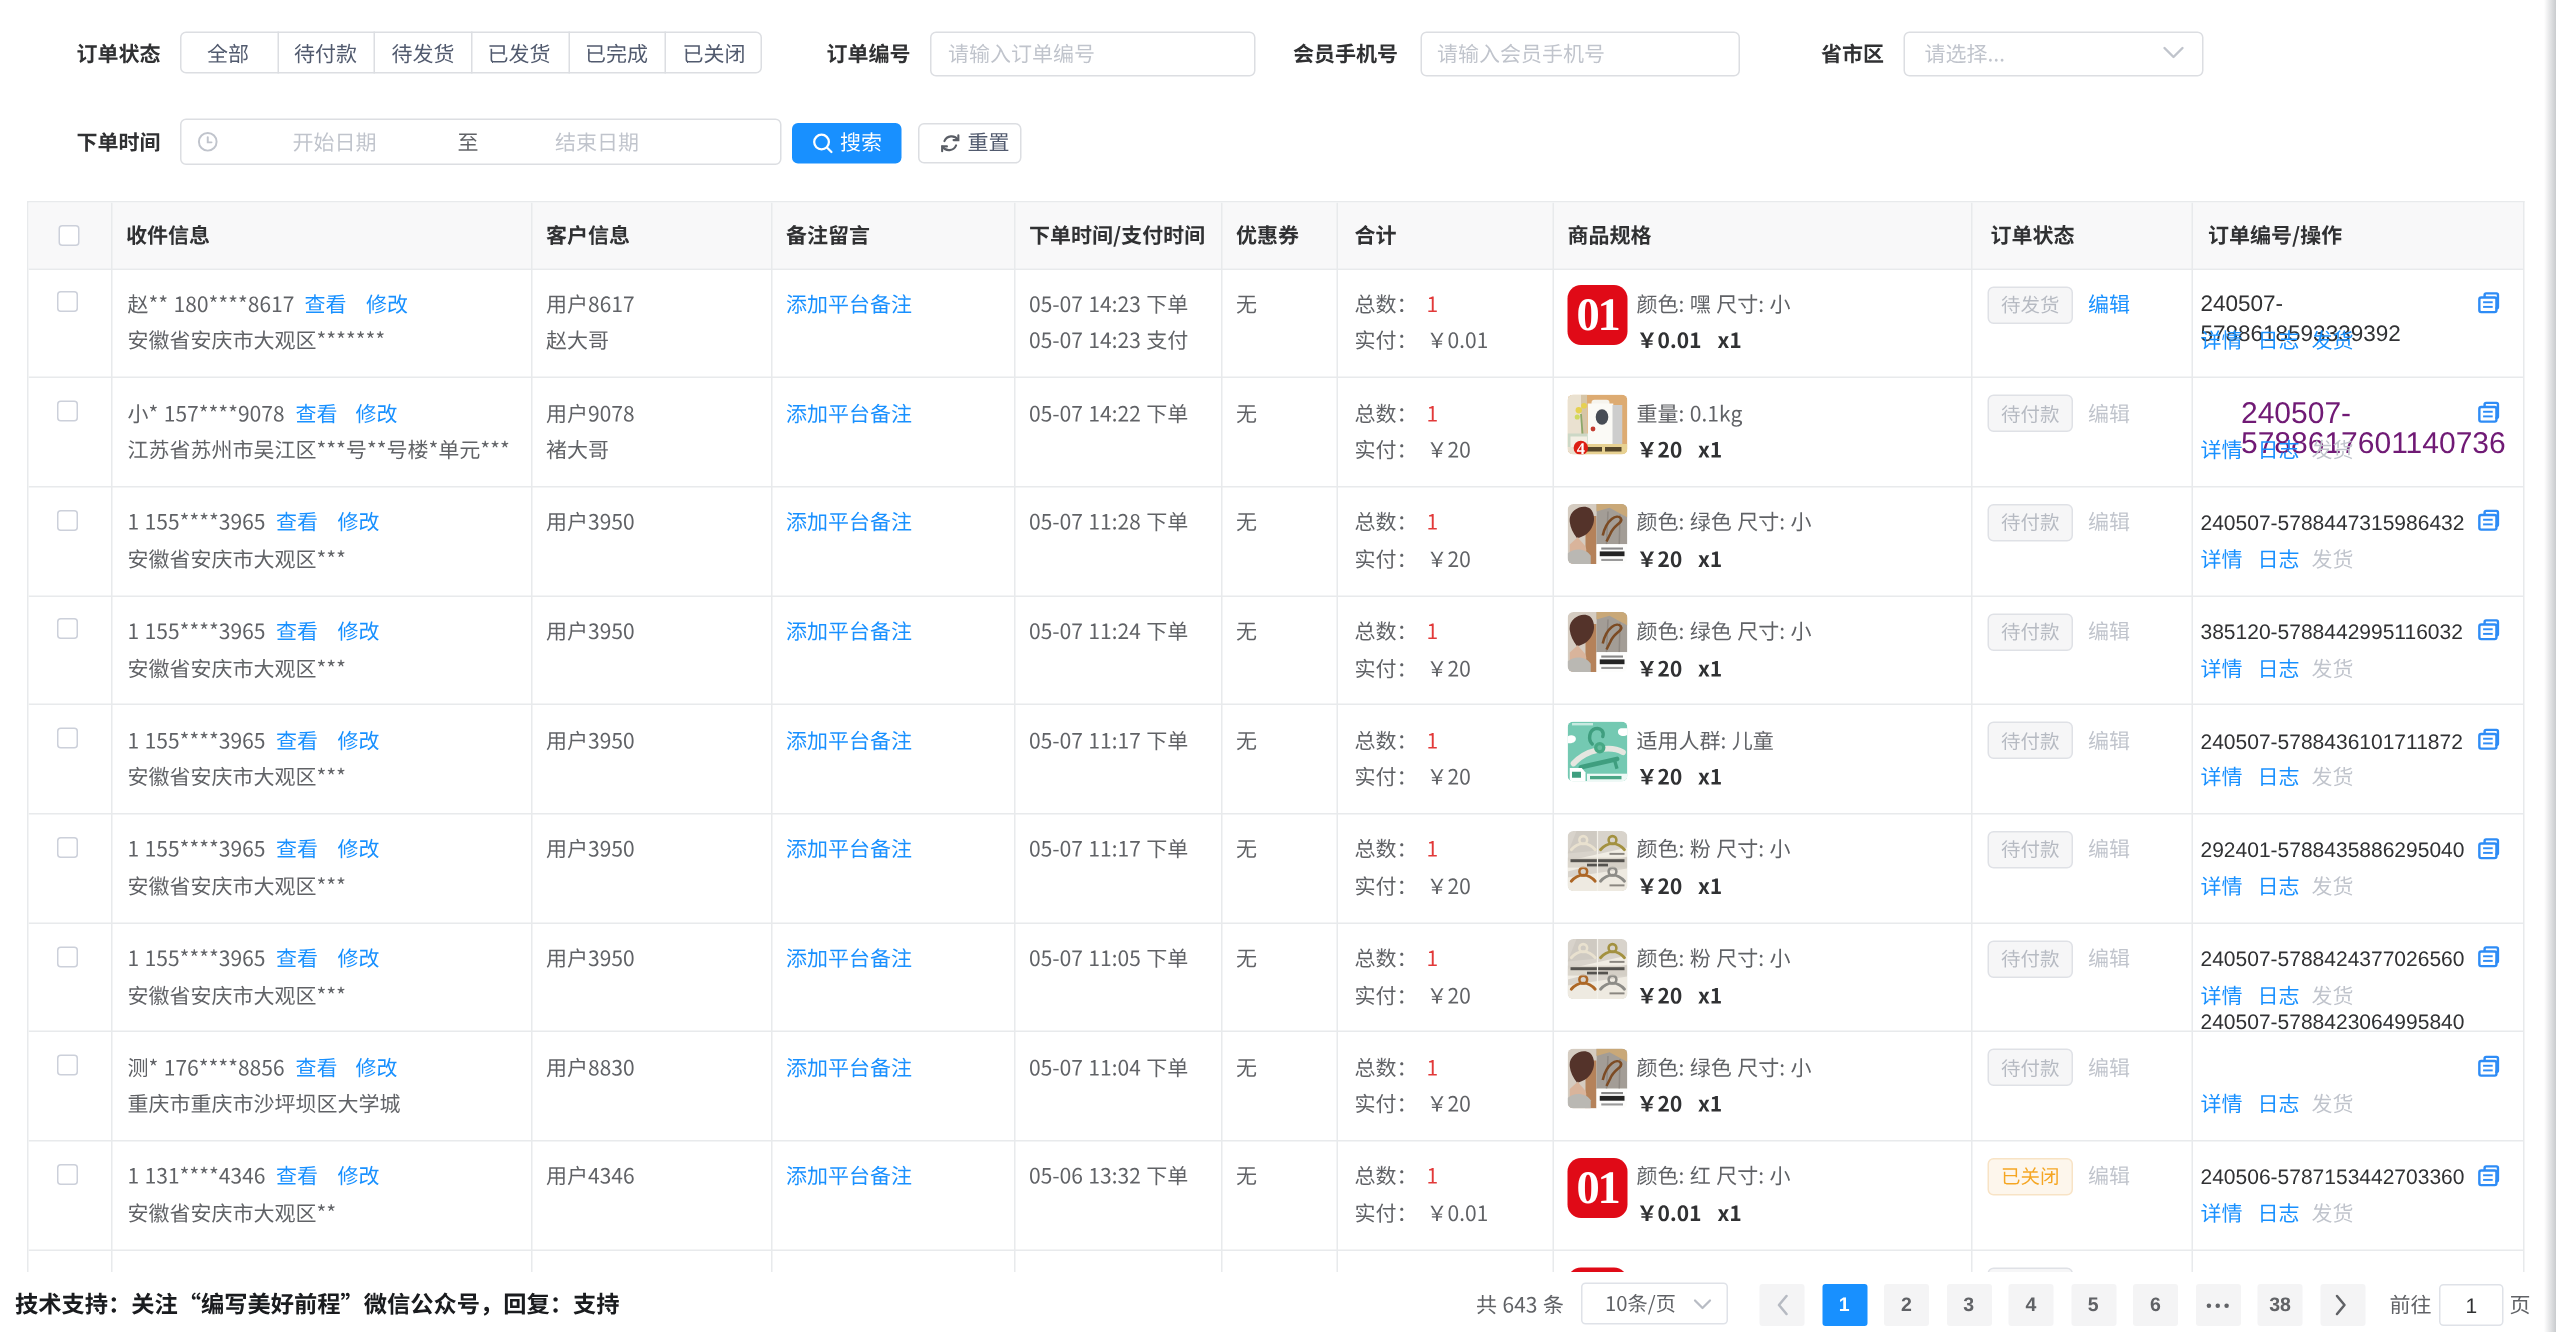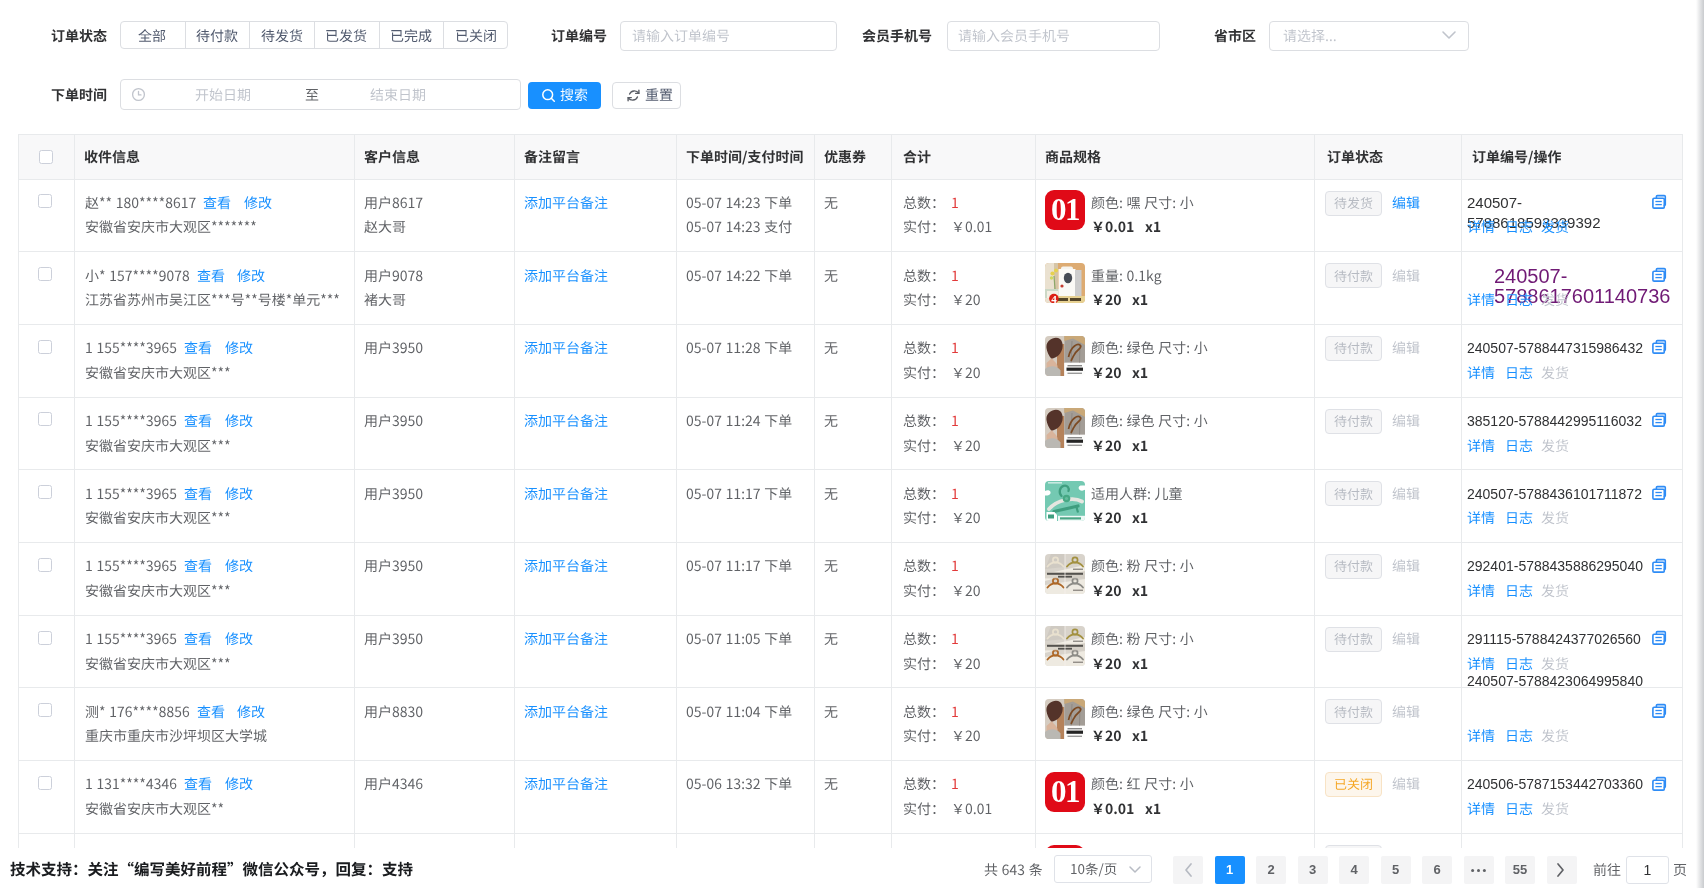--- a/index.html
+++ b/index.html
@@ -1848,21 +1848,21 @@
         <use href="#r4ed8" x="1000"></use>
         <use href="#r6b3e" x="2000"></use>
       </g>
     </svg>
     <svg class="t" style="left:1373px;top:509px">
       <g transform="scale(0.014)" fill="#c0c4cc">
         <use href="#r7f16" x="0"></use>
         <use href="#r8f91" x="1000"></use>
       </g>
     </svg>
-    <div style="position:absolute;left:1448px;top:494px;width:185px;height:20px;font-size:14px;color:#303133;line-height:20px">291115-5788424377026560</div>
+    <div style="position:absolute;left:1448px;top:494px;width:185px;height:20px;font-size:14px;color:#303133;line-height:20px">240507-5788424377026560</div>
     <svg class="t" style="left:1632.5px;top:496.2px">
       <g fill="none" stroke="#2e8cf6" stroke-width="1.6">
         <path d="M4.4 3.2 V1.6 A1 1 0 0 1 5.4 0.6 H12.3 A1 1 0 0 1 13.3 1.6 V9.6 A1 1 0 0 1 12.3 10.6 H11.6"></path>
         <rect x="0.9" y="3.3" width="11.4" height="9.8" rx="1.2"></rect>
         <path d="M3.4 6.5 H9.8" stroke-width="1.3"></path>
         <path d="M3.4 9.6 H9.8" stroke-width="1.3"></path>
       </g>
     </svg>
     <svg class="t" style="left:1448px;top:533.6px">
       <g transform="scale(0.014)" fill="#1890ff">
@@ -2341,21 +2341,21 @@
 <div style="position:absolute;left:1422px;top:856px;width:30px;height:28px;line-height:28px;text-align:center;font-size:13px;font-weight:bold;color:#606266">6</div>
 <div style="position:absolute;left:1463.5px;top:856px;width:30px;height:28px;background:#f4f4f5;border-radius:2px"></div>
 <svg class="t" style="left:1471px;top:868.5px">
     <g fill="#606266">
       <circle cx="1.6" cy="1.5" r="1.5"></circle>
       <circle cx="7.5" cy="1.5" r="1.5"></circle>
       <circle cx="13.4" cy="1.5" r="1.5"></circle>
     </g>
   </svg>
 <div style="position:absolute;left:1505px;top:856px;width:30px;height:28px;background:#f4f4f5;border-radius:2px"></div>
-<div style="position:absolute;left:1505px;top:856px;width:30px;height:28px;line-height:28px;text-align:center;font-size:13px;font-weight:bold;color:#606266">55</div>
+<div style="position:absolute;left:1505px;top:856px;width:30px;height:28px;line-height:28px;text-align:center;font-size:13px;font-weight:bold;color:#606266">38</div>
 <div style="position:absolute;left:1546.5px;top:856px;width:30px;height:28px;background:#f4f4f5;border-radius:2px"></div>
 <svg class="t" style="left:1557px;top:863px">
     <path d="M1 1 L6 7 L1 13" stroke="#606266" stroke-width="1.7" fill="none" stroke-linecap="round" stroke-linejoin="round"></path>
   </svg>
 <svg class="t" style="left:1592.5px;top:874.7px">
     <g transform="scale(0.014)" fill="#606266">
       <use href="#r524d" x="0"></use>
       <use href="#r5f80" x="1000"></use>
     </g>
   </svg>

